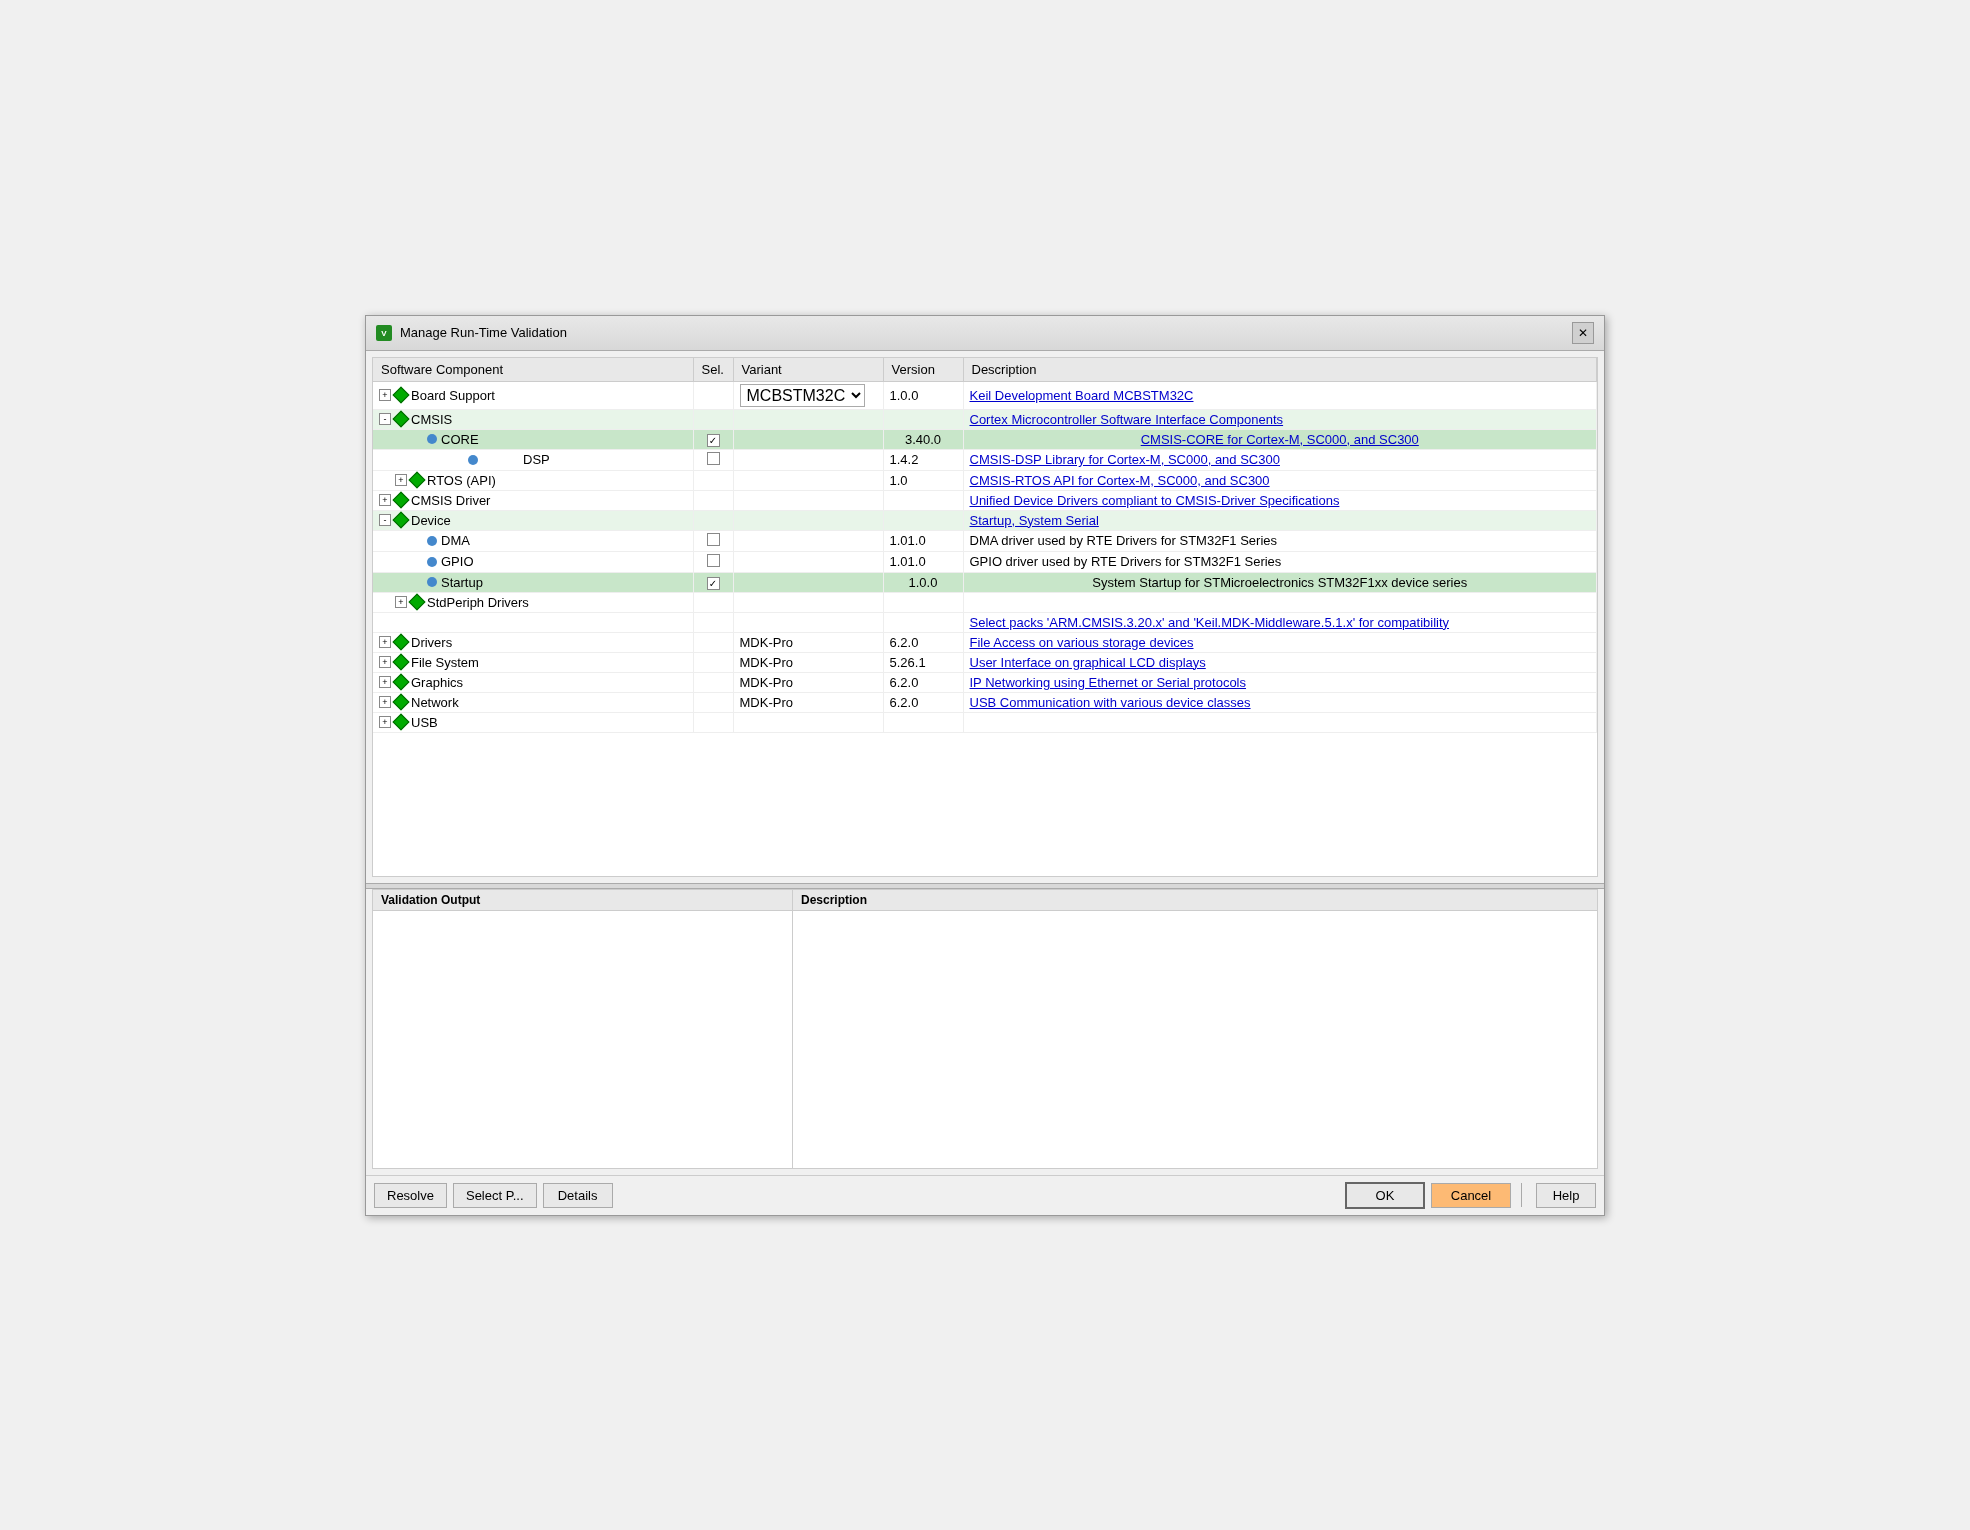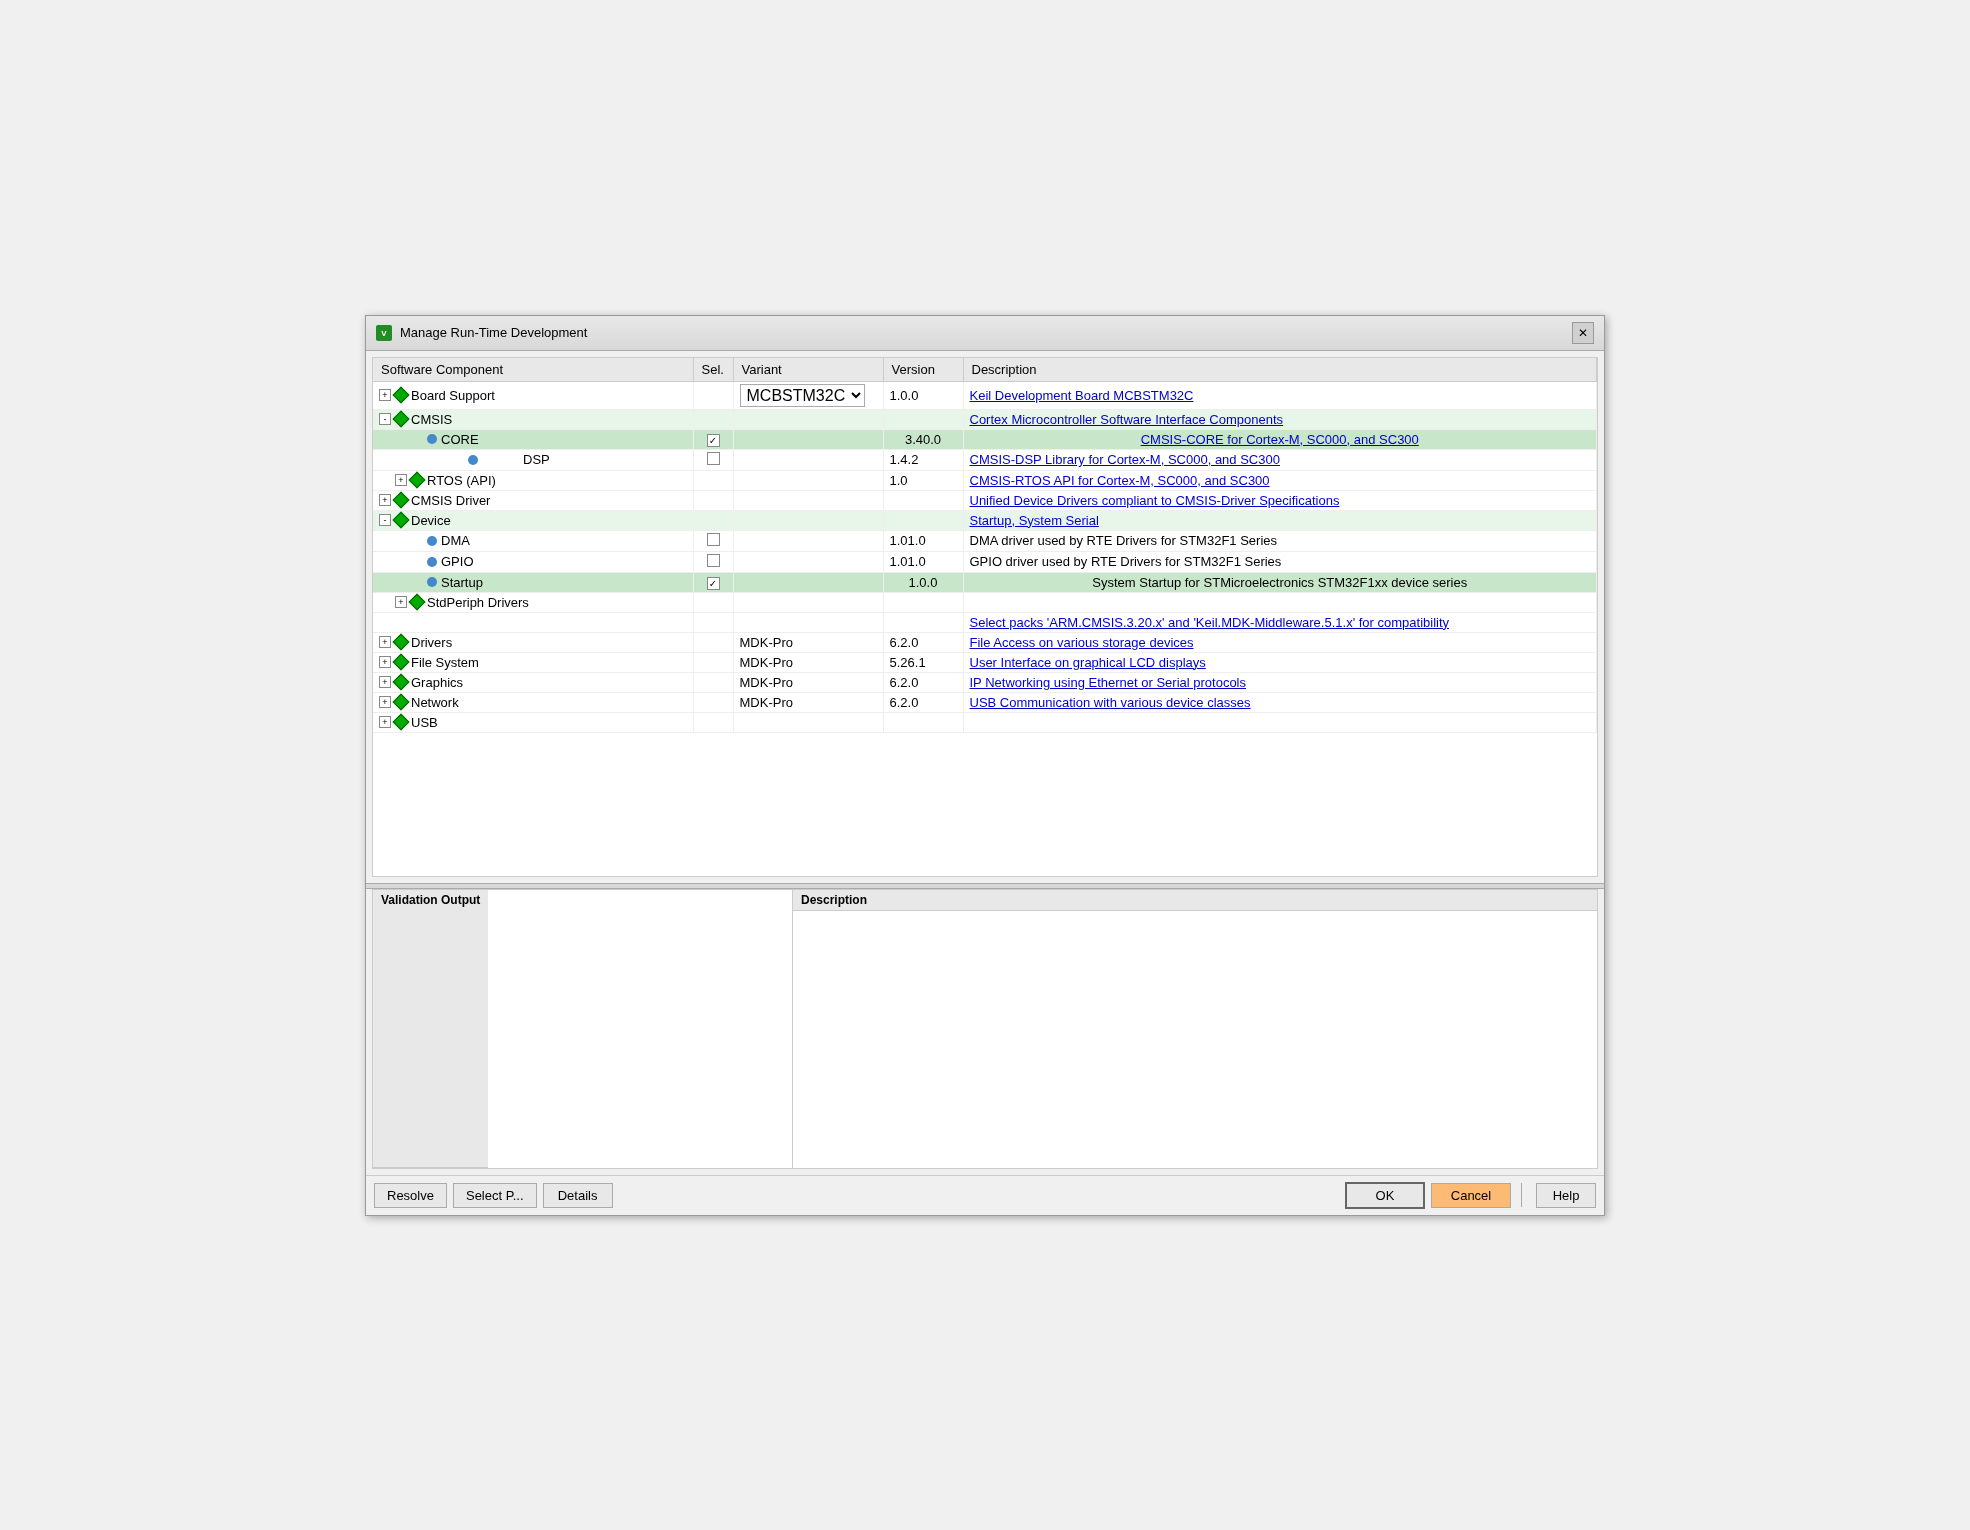--- a/index.html
+++ b/index.html
@@ -187,21 +187,21 @@
       height: 280px;
       margin: 0 6px 6px 6px;
       gap: 0;
       border: 1px solid #ccc;
       background: white;
     }
     .validation-pane {
       flex: 0 0 420px;
       border-right: 1px solid #ccc;
       display: flex;
-      flex-direction: row;
+      flex-direction: column;
     }
     .pane-header {
       background: #e8e8e8;
       border-bottom: 1px solid #ccc;
       padding: 3px 8px;
       font-size: 12px;
       font-weight: bold;
     }
     .pane-content {
       flex: 1;
@@ -272,21 +272,21 @@
 <div class="window">
 
   <div class="title-bar">
     <div class="title-bar-left">
       <div class="title-icon">
         <svg width="12" height="12" viewBox="0 0 12 12">
           <rect x="1" y="1" width="10" height="10" fill="#228B22" rx="1"></rect>
           <text x="6" y="9" text-anchor="middle" fill="white" font-size="8" font-weight="bold">V</text>
         </svg>
       </div>
-      <span class="title-bar-text">Manage Run-Time Development</span>
+      <span class="title-bar-text">Manage Run-Time Validation</span>
     </div>
     <button class="close-btn">✕</button>
   </div>
 
   <div class="main-content">
 
     <div class="table-area">
       <table class="component-table">
         <thead>
           <tr>

